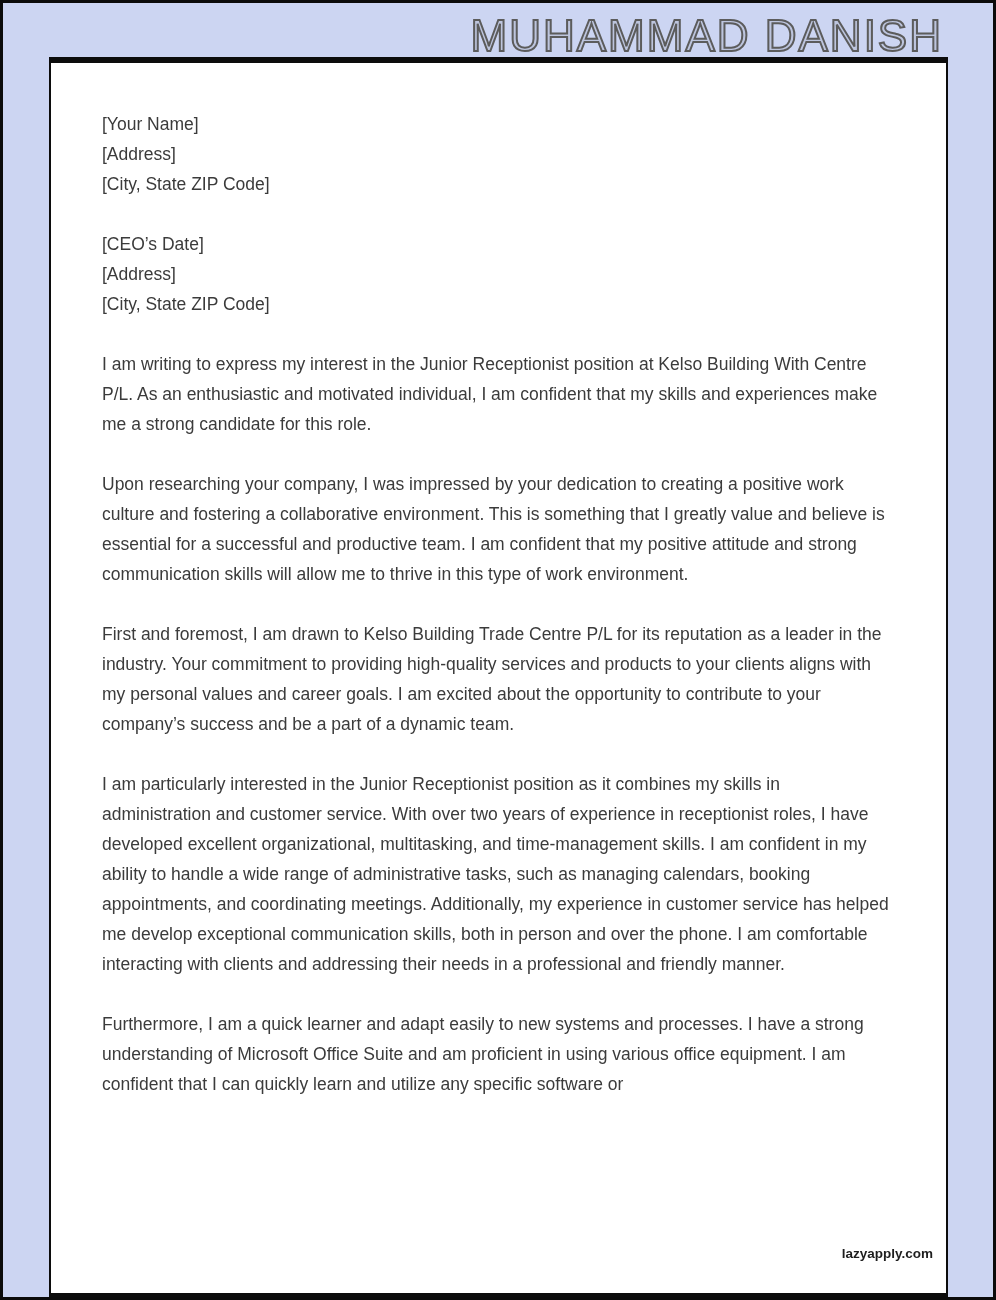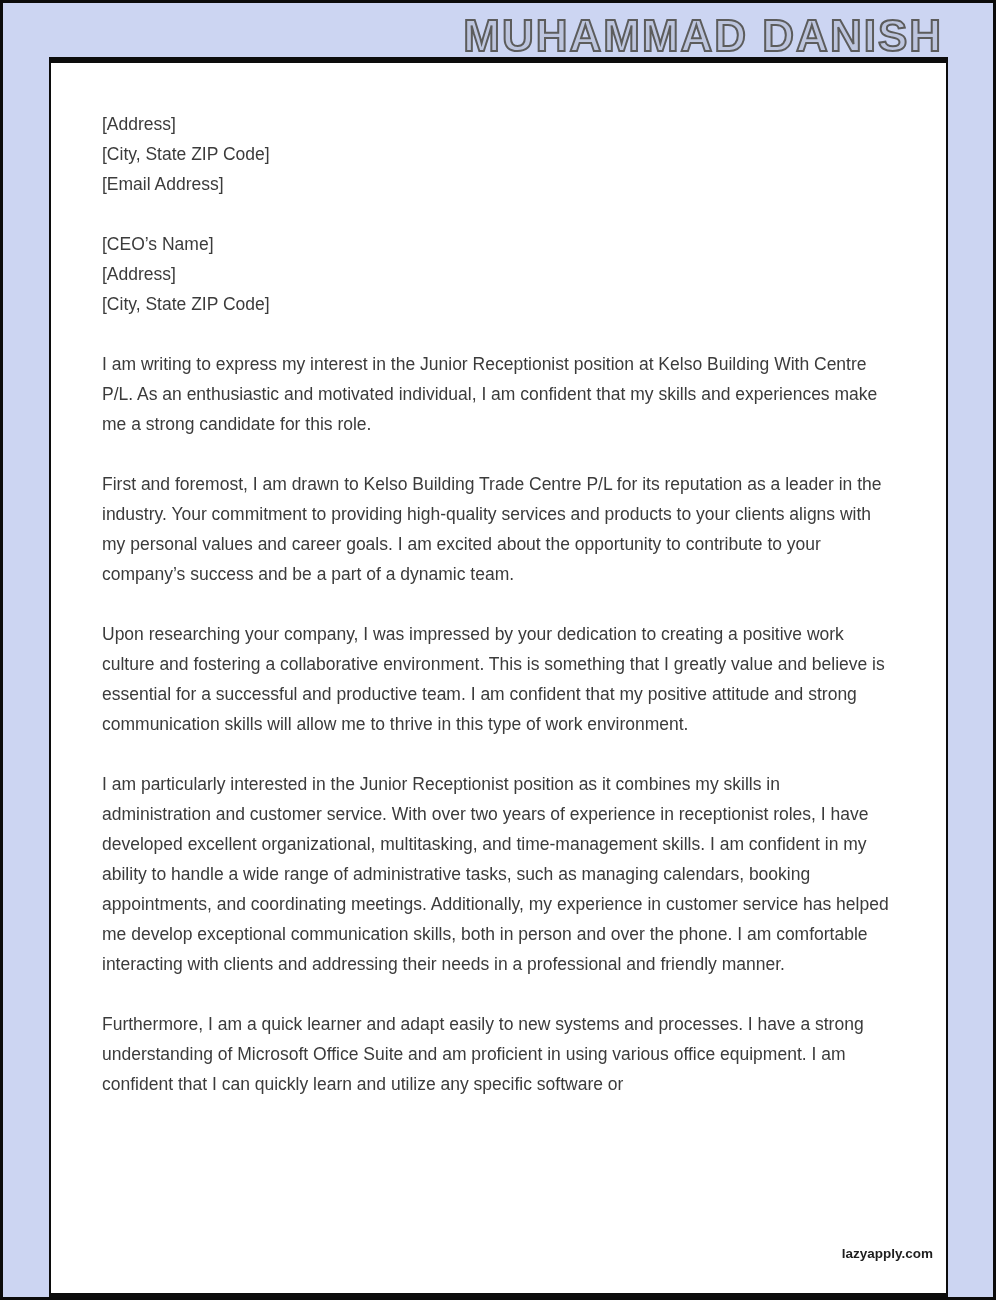--- a/index.html
+++ b/index.html
@@ -17,21 +17,21 @@
   .mat {
     position: absolute;
     inset: 3px;
     background: #ccd5f2;
   }
   .header-name {
     position: absolute;
     top: 8px;
     right: 50px;
     font-size: 44px;
-    font-weight: 700;
+    font-weight: 400;
     letter-spacing: 2px;
     color: rgba(110,110,110,0.15);
     -webkit-text-stroke: 2px #5c5c5c;
     white-space: nowrap;
   }
   .page {
     position: absolute;
     left: 46px;
     right: 45px;
     top: 54px;
@@ -74,35 +74,35 @@
 <body>
 
 <div class="mat">
 
   <div class="header-name">MUHAMMAD DANISH</div>
 
   <div class="page">
     <div class="content">
 
       <div class="block">
+        <div class="line">[Your Name]</div>
         <div class="line">[Address]</div>
         <div class="line">[City, State ZIP Code]</div>
-        <div class="line">[Email Address]</div>
       </div>
 
       <div class="block">
-        <div class="line">[CEO’s Name]</div>
+        <div class="line">[CEO’s Date]</div>
         <div class="line">[Address]</div>
         <div class="line">[City, State ZIP Code]</div>
       </div>
 
 
       <p>I am writing to express my interest in the Junior Receptionist position at Kelso Building With Centre P/L. As an enthusiastic and motivated individual, I am confident that my skills and experiences make me a strong candidate for this role.</p>
+      <p>Upon researching your company, I was impressed by your dedication to creating a positive work culture and fostering a collaborative environment. This is something that I greatly value and believe is essential for a successful and productive team. I am confident that my positive attitude and strong communication skills will allow me to thrive in this type of work environment.</p>
       <p>First and foremost, I am drawn to Kelso Building Trade Centre P/L for its reputation as a leader in the industry. Your commitment to providing high-quality services and products to your clients aligns with my personal values and career goals. I am excited about the opportunity to contribute to your company’s success and be a part of a dynamic team.</p>
-      <p>Upon researching your company, I was impressed by your dedication to creating a positive work culture and fostering a collaborative environment. This is something that I greatly value and believe is essential for a successful and productive team. I am confident that my positive attitude and strong communication skills will allow me to thrive in this type of work environment.</p>
       <p>I am particularly interested in the Junior Receptionist position as it combines my skills in administration and customer service. With over two years of experience in receptionist roles, I have developed excellent organizational, multitasking, and time-management skills. I am confident in my ability to handle a wide range of administrative tasks, such as managing calendars, booking appointments, and coordinating meetings. Additionally, my experience in customer service has helped me develop exceptional communication skills, both in person and over the phone. I am comfortable interacting with clients and addressing their needs in a professional and friendly manner.</p>
       <p>Furthermore, I am a quick learner and adapt easily to new systems and processes. I have a strong understanding of Microsoft Office Suite and am proficient in using various office equipment. I am confident that I can quickly learn and utilize any specific software or</p>
 
     </div>
   </div>
 
   <div class="watermark">lazyapply.com</div>
 
 </div>
 

